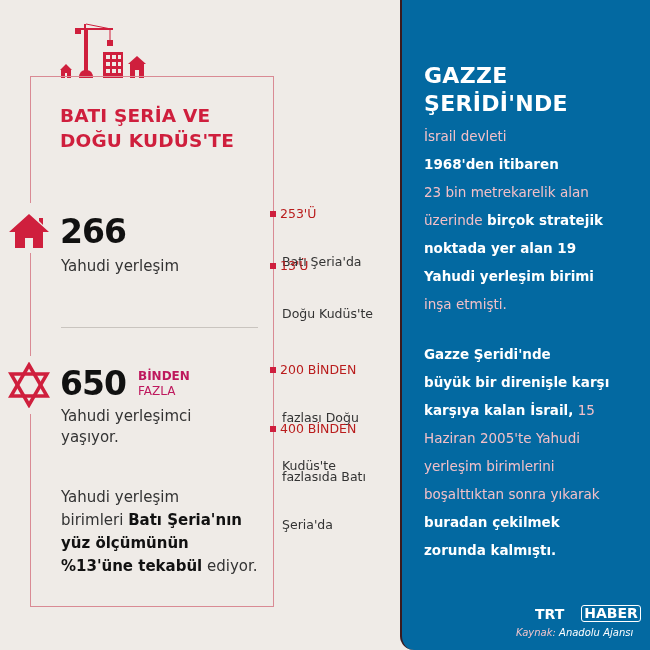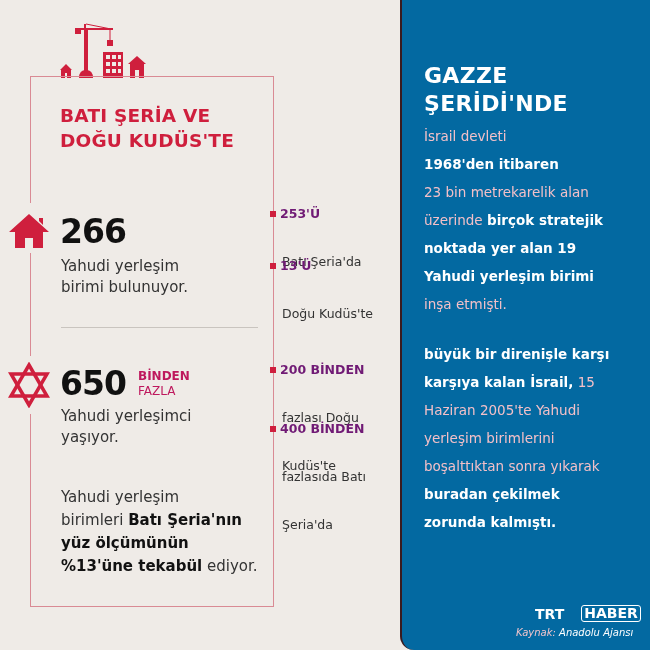--- a/index.html
+++ b/index.html
@@ -15,21 +15,21 @@
   .big-num { position:absolute; font-weight:bold; color:#111; font-size:33px; letter-spacing:-1px; }
   .num1 { left:60px; top:212px; }
   .num2 { left:60px; top:364px; }
   .suffix { position:absolute; left:138px; top:369px; color:#be185d; font-size:12px; line-height:15px; }
   .suffix b { font-weight:bold; }
   .desc { position:absolute; color:#333; font-size:15px; line-height:21px; }
   .desc1 { left:61px; top:256px; }
   .desc2 { left:61px; top:406px; }
   .divider { position:absolute; left:61px; top:327px; width:197px; height:1px; background:#c9c4bf; }
   .side { position:absolute; left:270px; font-size:12.5px; line-height:16px; color:#333; }
-  .side .k { font-weight:bold; color:#701a75; position:relative; padding-left:0; }
+  .side .k { font-weight:normal; color:#b91c1c; position:relative; padding-left:0; }
   .bullet { display:inline-block; width:6px; height:6px; background:#cf1f3d; margin-right:4px; vertical-align:middle; position:relative; top:-1px; }
   .side1 { top:206px; } .side2 { top:258px; } .side3 { top:362px; } .side4 { top:421px; }
   .side .t { padding-left:12px; display:block;margin-top:32px; }
   .bottom-text { position:absolute; left:61px; top:486px; font-size:15px; line-height:23px; color:#333; }
   .bottom-text b { color:#111; }
   .right { position:absolute; left:400px; top:0; width:250px; height:650px; background:#0369a1; border-bottom-left-radius:14px; border-left:2px solid #3a1a1e; box-sizing:border-box; }
   .r-title { position:absolute; left:22px; top:62px; color:#fff; font-weight:bold; font-size:22px; line-height:28px; letter-spacing:0.3px; }
   .r-body { position:absolute; left:22px; top:122px; width:224px; font-size:13.5px; line-height:28px; color:#f3c0c8; }
   .r-body b { color:#fff; }
   .r-body .gap { height:22px; }
@@ -81,21 +81,20 @@
   <div>DOĞU KUDÜS'TE</div>
 </div>
 
 <svg class="house-icon" viewBox="0 0 42 36">
   <path fill="#cf1f3d" d="M21,2 L41,20 L35,20 L35,36 L25,36 L25,26 L17,26 L17,36 L7,36 L7,20 L1,20 Z M31,6 L35,6 L35,13 L31,9 Z"></path>
 </svg>
 
 <div class="big-num num1">266</div>
 <div class="desc desc1">
   <div>Yahudi yerleşim</div>
-  <div>birimi bulunuyor.</div>
 </div>
 
 <div class="side side1">
   <span class="bullet"></span><span class="k">253'Ü</span>
   <span class="t">Batı Şeria'da</span>
 </div>
 <div class="side side2">
   <span class="bullet"></span><span class="k">13'Ü</span>
   <span class="t">Doğu Kudüs'te</span>
 </div>
@@ -144,20 +143,21 @@
   </div>
   <div class="r-body">
     <div>İsrail devleti</div>
     <div><b>1968'den itibaren</b></div>
     <div>23 bin metrekarelik alan</div>
     <div><span>üzerinde </span><b>birçok stratejik</b></div>
     <div><b>noktada yer alan 19</b></div>
     <div><b>Yahudi yerleşim birimi</b></div>
     <div>inşa etmişti.</div>
     <div class="gap"></div>
+    <div><b>Gazze Şeridi'nde</b></div>
     <div><b>büyük bir direnişle karşı</b></div>
     <div><b>karşıya kalan İsrail,</b><span> 15</span></div>
     <div>Haziran 2005'te Yahudi</div>
     <div>yerleşim birimlerini</div>
     <div>boşalttıktan sonra yıkarak</div>
     <div><b>buradan çekilmek</b></div>
     <div><b>zorunda kalmıştı.</b></div>
   </div>
 </div>
 

